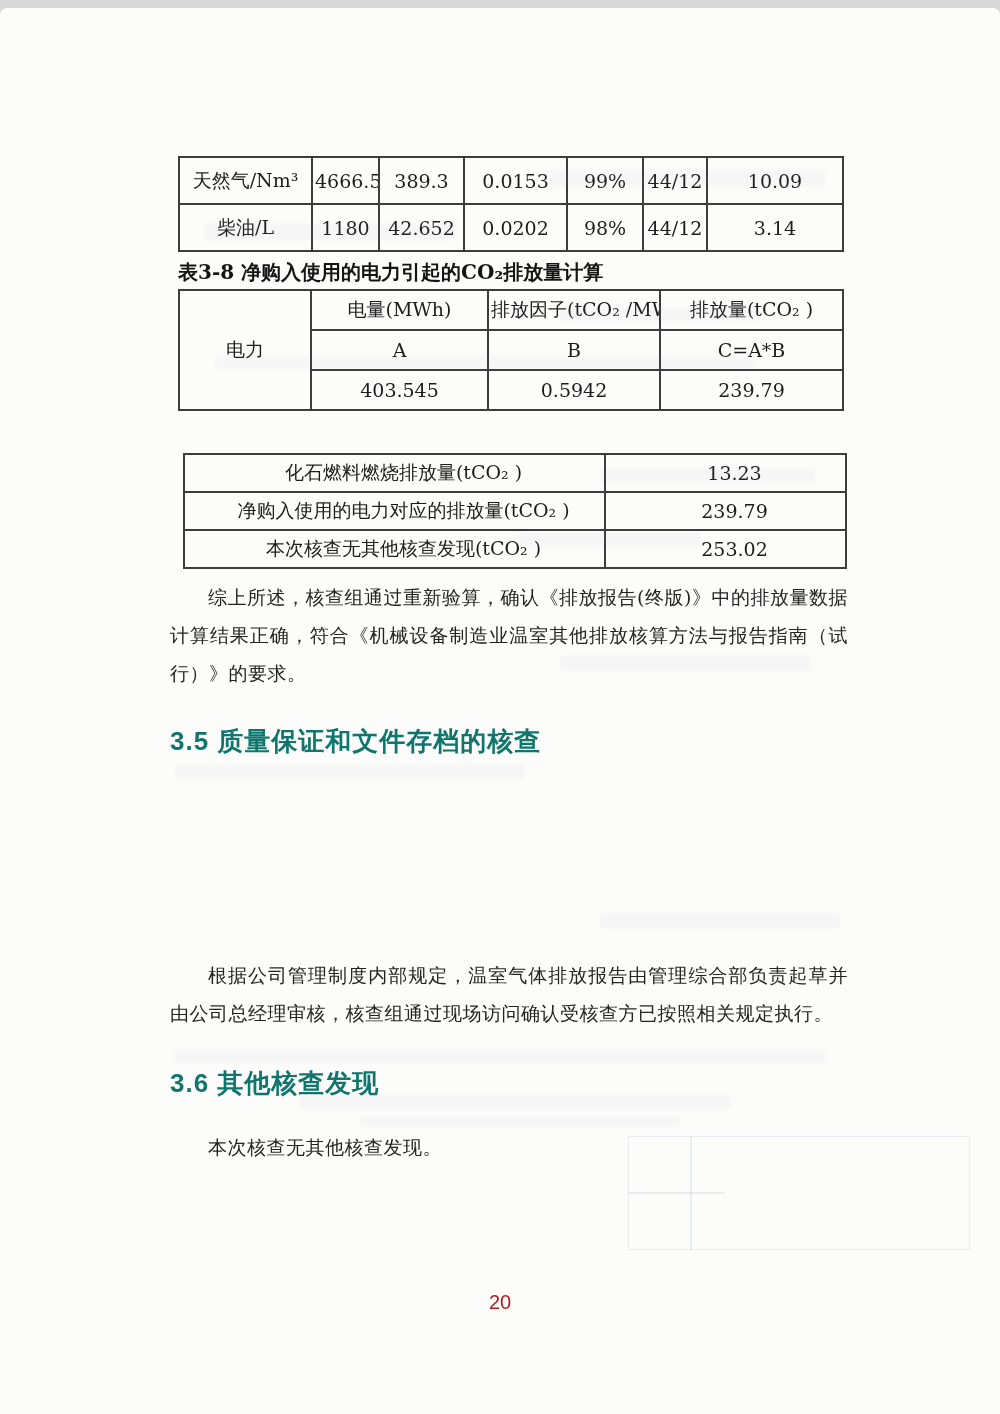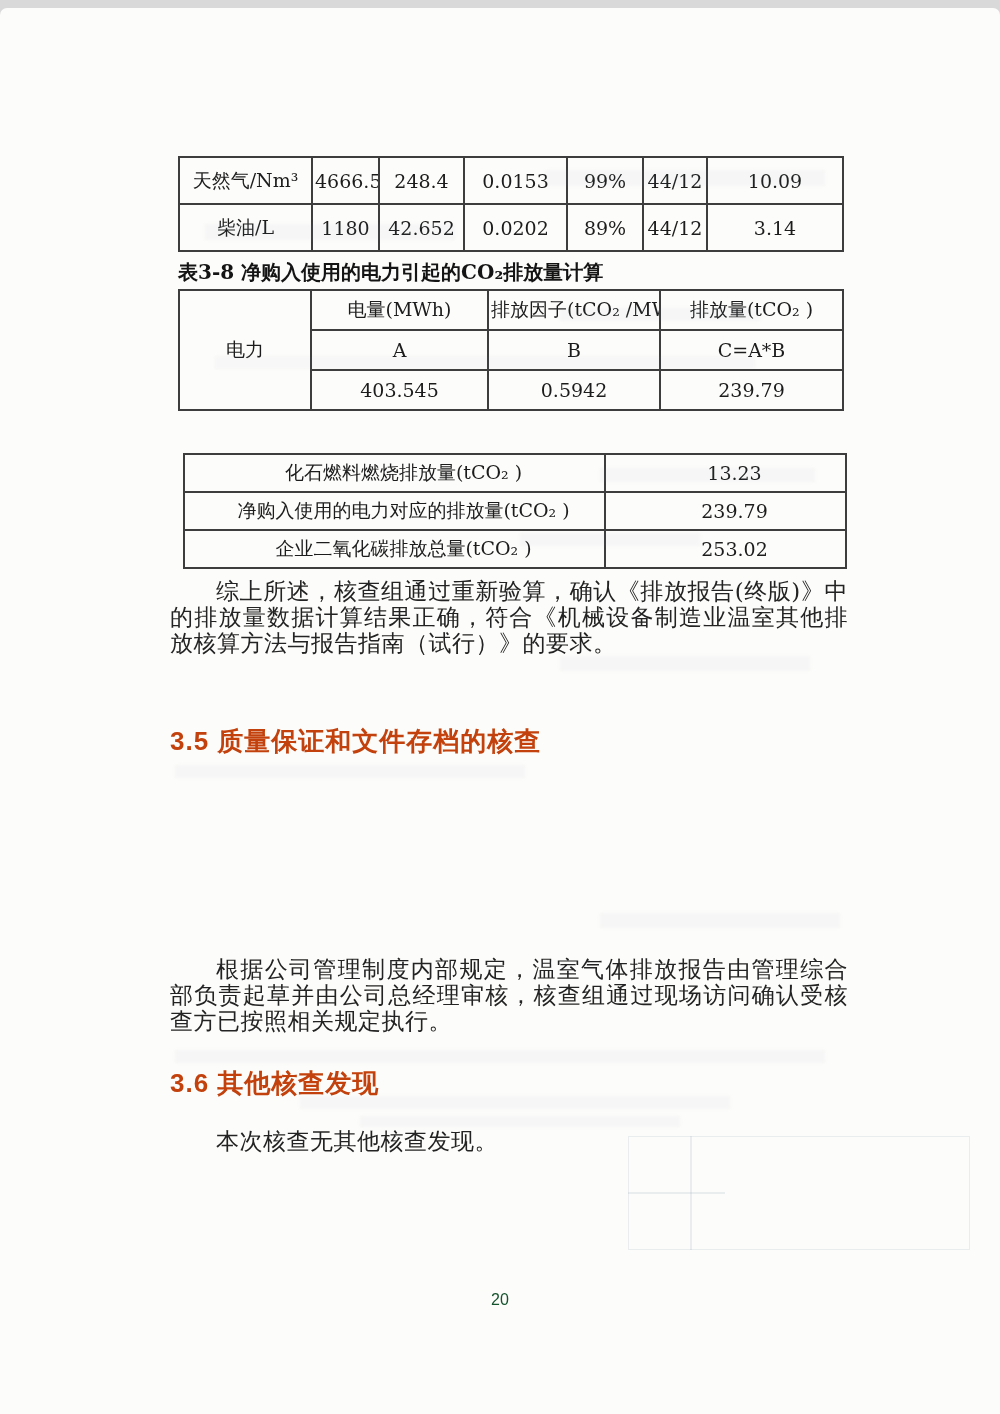--- a/index.html
+++ b/index.html
@@ -36,41 +36,41 @@
   .t38 { position:absolute; left:178px; top:281px; width:664px; }
   .t38 td { height:38px; }
 
   .t39-title { left:183px; top:416px; width:662px; }
   .t39 { position:absolute; left:183px; top:445px; width:662px; }
   .t39 td { height:36px;padding-left:20px; }
 
   
   .para {
     position:absolute; left:170px; width:678px;
-    font-size:23px; line-height:26px;
+    font-size:19px; line-height:38px;
     text-align:justify; text-indent:2em;
     color:#232323; letter-spacing:0.5px;
   }
   .p-summary { top:570px; }
   .heading {
     position:absolute; left:170px;
     font-family:"Liberation Sans", sans-serif;
-    font-weight:bold; font-size:26px; color:#c2410c;
+    font-weight:bold; font-size:26px; color:#0f766e;
     letter-spacing:1px;
   }
   .h-35 { top:716px; }
   .p-35-1 { top:774px; }
   .p-35-2 { top:861px; }
   .p-35-3 { top:948px; }
   .h-36 { top:1058px; }
   .p-36-1 { top:1120px; }
 
   .page-num {
     position:absolute; top:1283px; left:0; width:100%;
-    text-align:center; font-size:16px; color:#14532d;
+    text-align:center; font-size:20px; color:#b91c1c;
     font-family:"Liberation Sans", sans-serif;
   }
 
   
   .ghost {
     position:absolute; pointer-events:none;
     background:rgba(120,138,170,0.055);
     filter:blur(1.5px);
     border-radius:2px;
   }
@@ -92,32 +92,32 @@
         <col style="width:85px">
       <col style="width:103px">
         <col style="width:76px">
         <col style="width:64px">
         <col style="width:136px">
     </colgroup>
     <tbody>
         <tr>
       <td>天然气/Nm³</td>
       <td>4666.5</td>
-      <td>248.4</td>
+      <td>389.3</td>
       <td>0.0153</td>
       <td>99%</td>
       <td>44/12</td>
       <td>10.09</td>
     </tr>
     <tr>
       <td>柴油/L</td>
       <td>1180</td>
       <td>42.652</td>
       <td>0.0202</td>
-      <td>89%</td>
+      <td>98%</td>
       <td>44/12</td>
       <td>3.14</td>
     </tr>
   </tbody>
     </table>
 
   <div class="t38-title">表3-8 净购入使用的电力引起的CO₂排放量计算</div>
   <table class="t38">
     <colgroup>
       <col style="width:132px">
@@ -153,21 +153,21 @@
     <tbody>
         <tr>
       <td>化石燃料燃烧排放量(tCO₂ )</td>
       <td>13.23</td>
     </tr>
     <tr>
       <td>净购入使用的电力对应的排放量(tCO₂ )</td>
       <td>239.79</td>
     </tr>
     <tr>
-      <td>企业二氧化碳排放总量(tCO₂ )</td>
+      <td>本次核查无其他核查发现(tCO₂ )</td>
       <td>253.02</td>
     </tr>
   </tbody>
     </table>
 
   <div class="para p-summary">综上所述，核查组通过重新验算，确认《排放报告(终版)》中的排放量数据计算结果正确，符合《机械设备制造业温室其他排放核算方法与报告指南（试行）》的要求。</div>
 
   <div class="heading h-35">3.5 质量保证和文件存档的核查</div>
   <div class="para p-35-3">根据公司管理制度内部规定，温室气体排放报告由管理综合部负责起草并由公司总经理审核，核查组通过现场访问确认受核查方已按照相关规定执行。</div>
 

